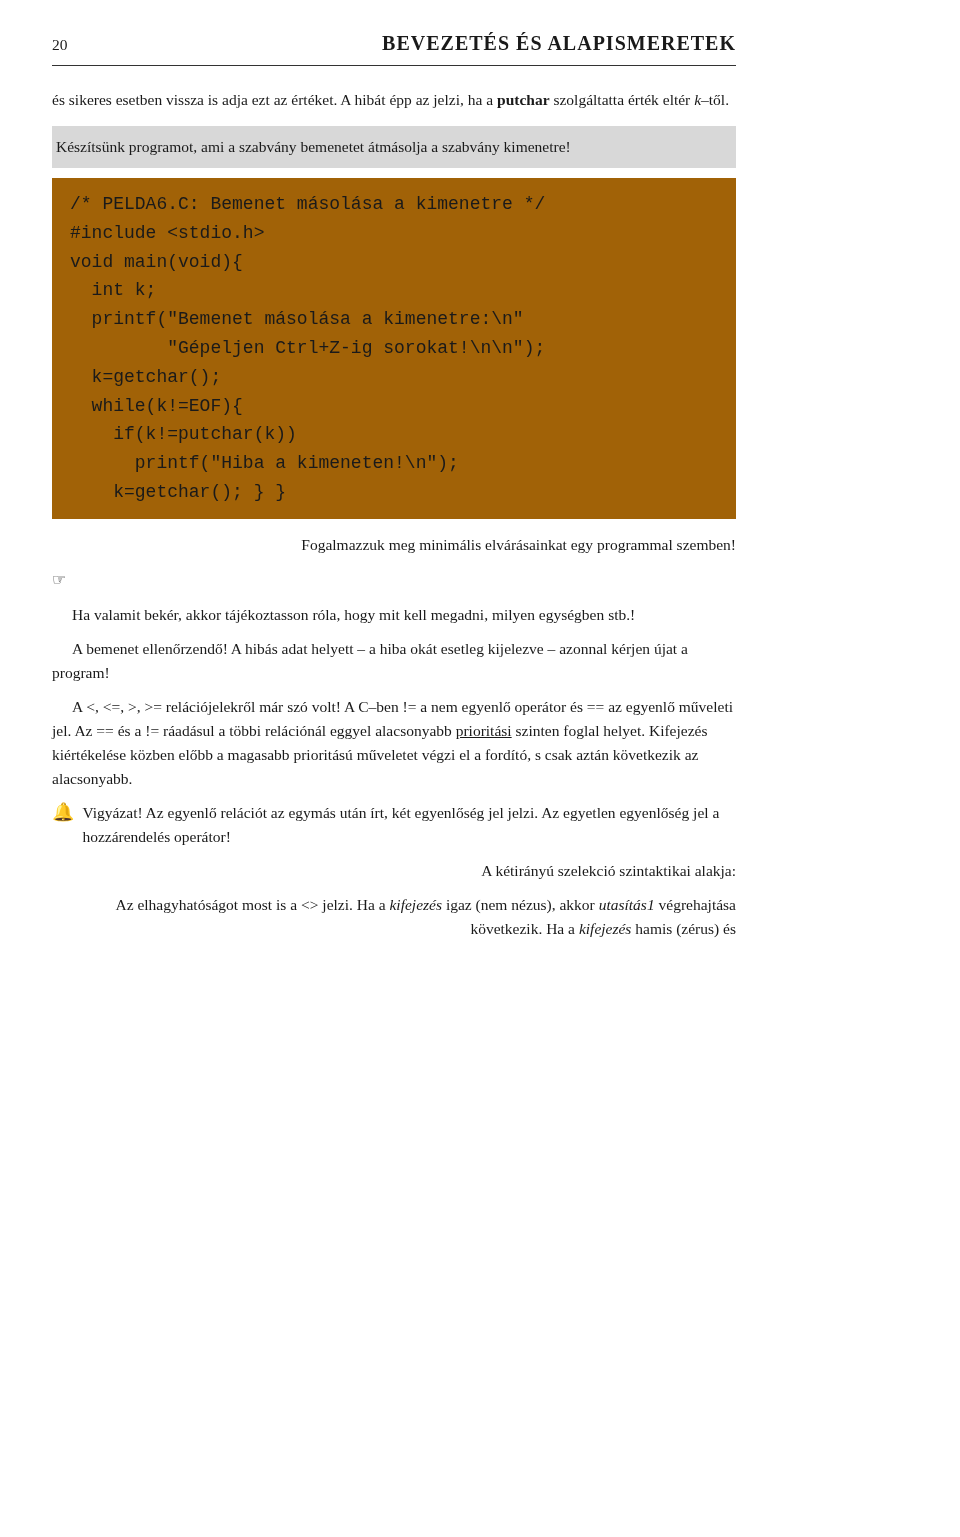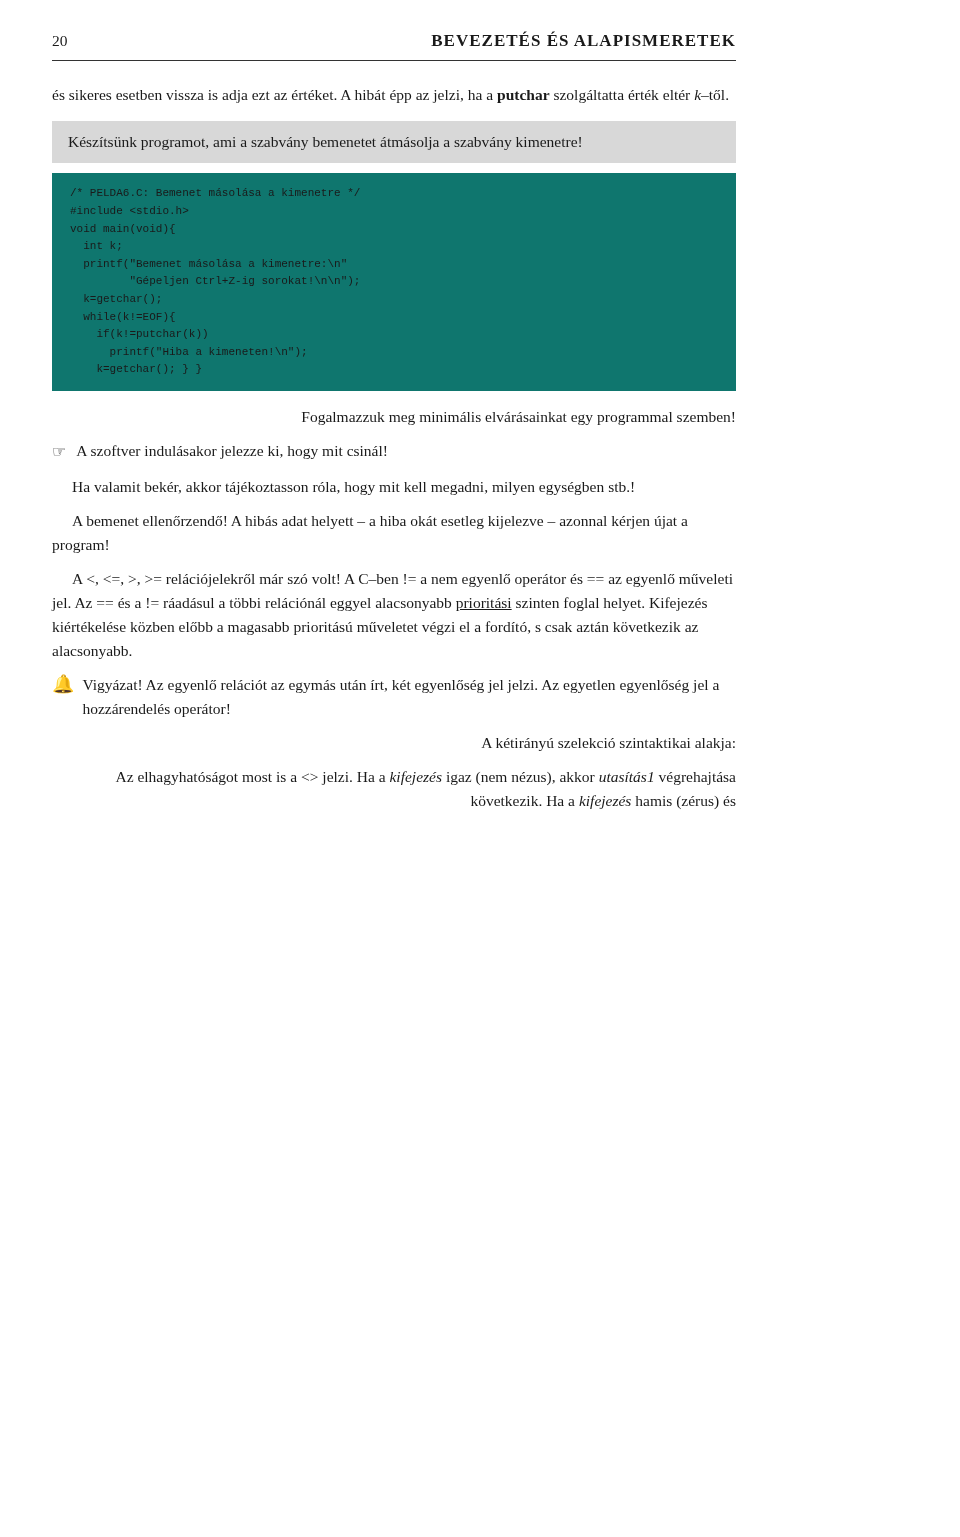--- a/index.html
+++ b/index.html
@@ -33,50 +33,50 @@
       padding-bottom: 6px;
       margin-bottom: 22px;
     }
 
     .page-number {
       font-size: 15.5px;
       font-weight: normal;
     }
 
     .page-title {
-      font-size: 17px;
+      font-size: 20px;
       font-weight: bold;
       letter-spacing: 1px;
     }
 
     .intro-text {
       margin-bottom: 10px;
       font-size: 15.5px;
       line-height: 1.55;
     }
 
     .intro-text code, .inline-code {
       font-family: "Courier New", Courier, monospace;
       font-size: 14.5px;
     }
 
     .highlight-box {
       background: #d8d8d8;
       border: none;
-      padding: 9px 16px;
+      padding: 9px 4px;
       margin: 14px 0 10px 0;
       font-size: 15.5px;
       line-height: 1.55;
     }
 
     .code-block {
       font-family: "Courier New", Courier, monospace;
-      font-size: 11px;
+      font-size: 18px;
       line-height: 1.6;
-      background: #0f766e;
+      background: #a16207;
       border: none;
       padding: 12px 18px;
       margin: 10px 0 14px 0;
       white-space: pre;
     }
 
     .paragraph {
       margin-bottom: 10px;
       font-size: 15.5px;
       line-height: 1.55;
@@ -172,21 +172,20 @@
   k=getchar();
   while(k!=EOF){
     if(k!=putchar(k))
       printf("Hiba a kimeneten!\n");
     k=getchar(); } }</span></div>
 
   <p class="paragraph">Fogalmazzuk meg minimális elvárásainkat egy programmal szemben!</p>
 
   <div class="note-item">
     <span class="note-icon">☞</span>
-    <span>A szoftver indulásakor jelezze ki, hogy mit csinál!</span>
   </div>
 
 
   <p class="paragraph-indent">
     Ha valamit bekér, akkor tájékoztasson róla, hogy mit kell megadni, milyen egységben stb.!
   </p>
 
   <p class="paragraph-indent">
     A bemenet ellenőrzendő! A hibás adat helyett – a hiba okát esetleg kijelezve – azonnal kérjen újat a program!
   </p>

